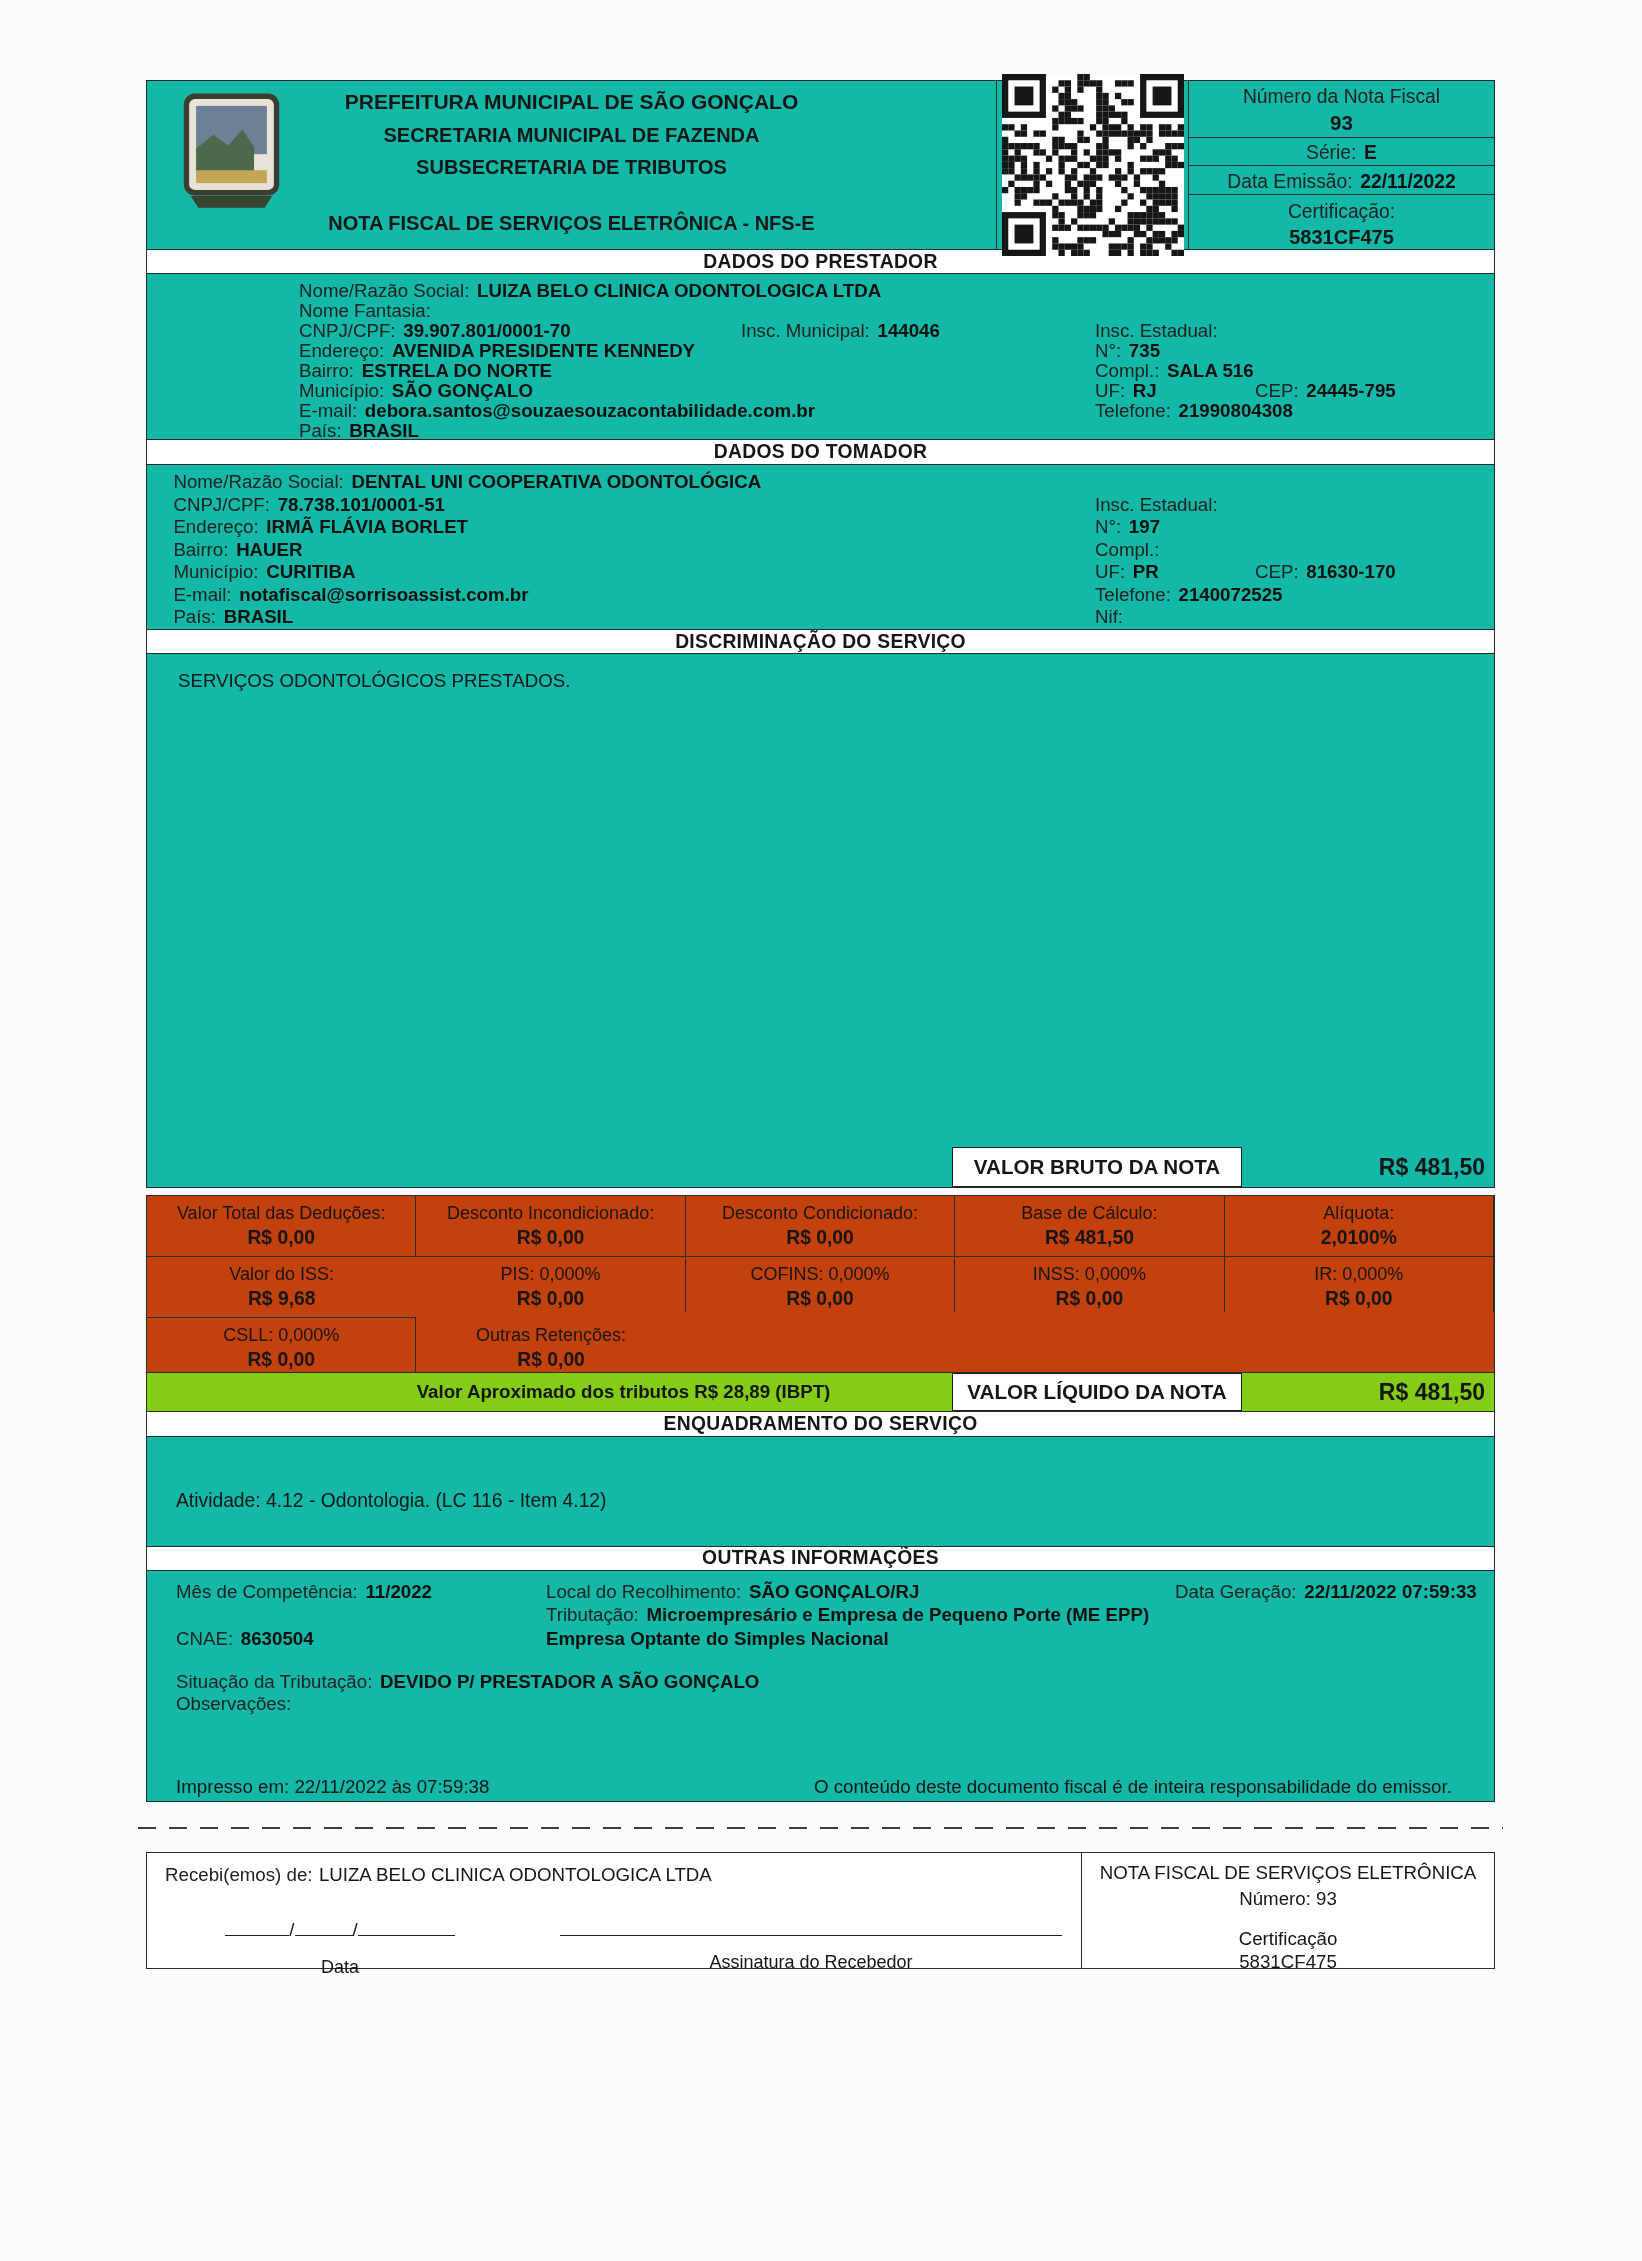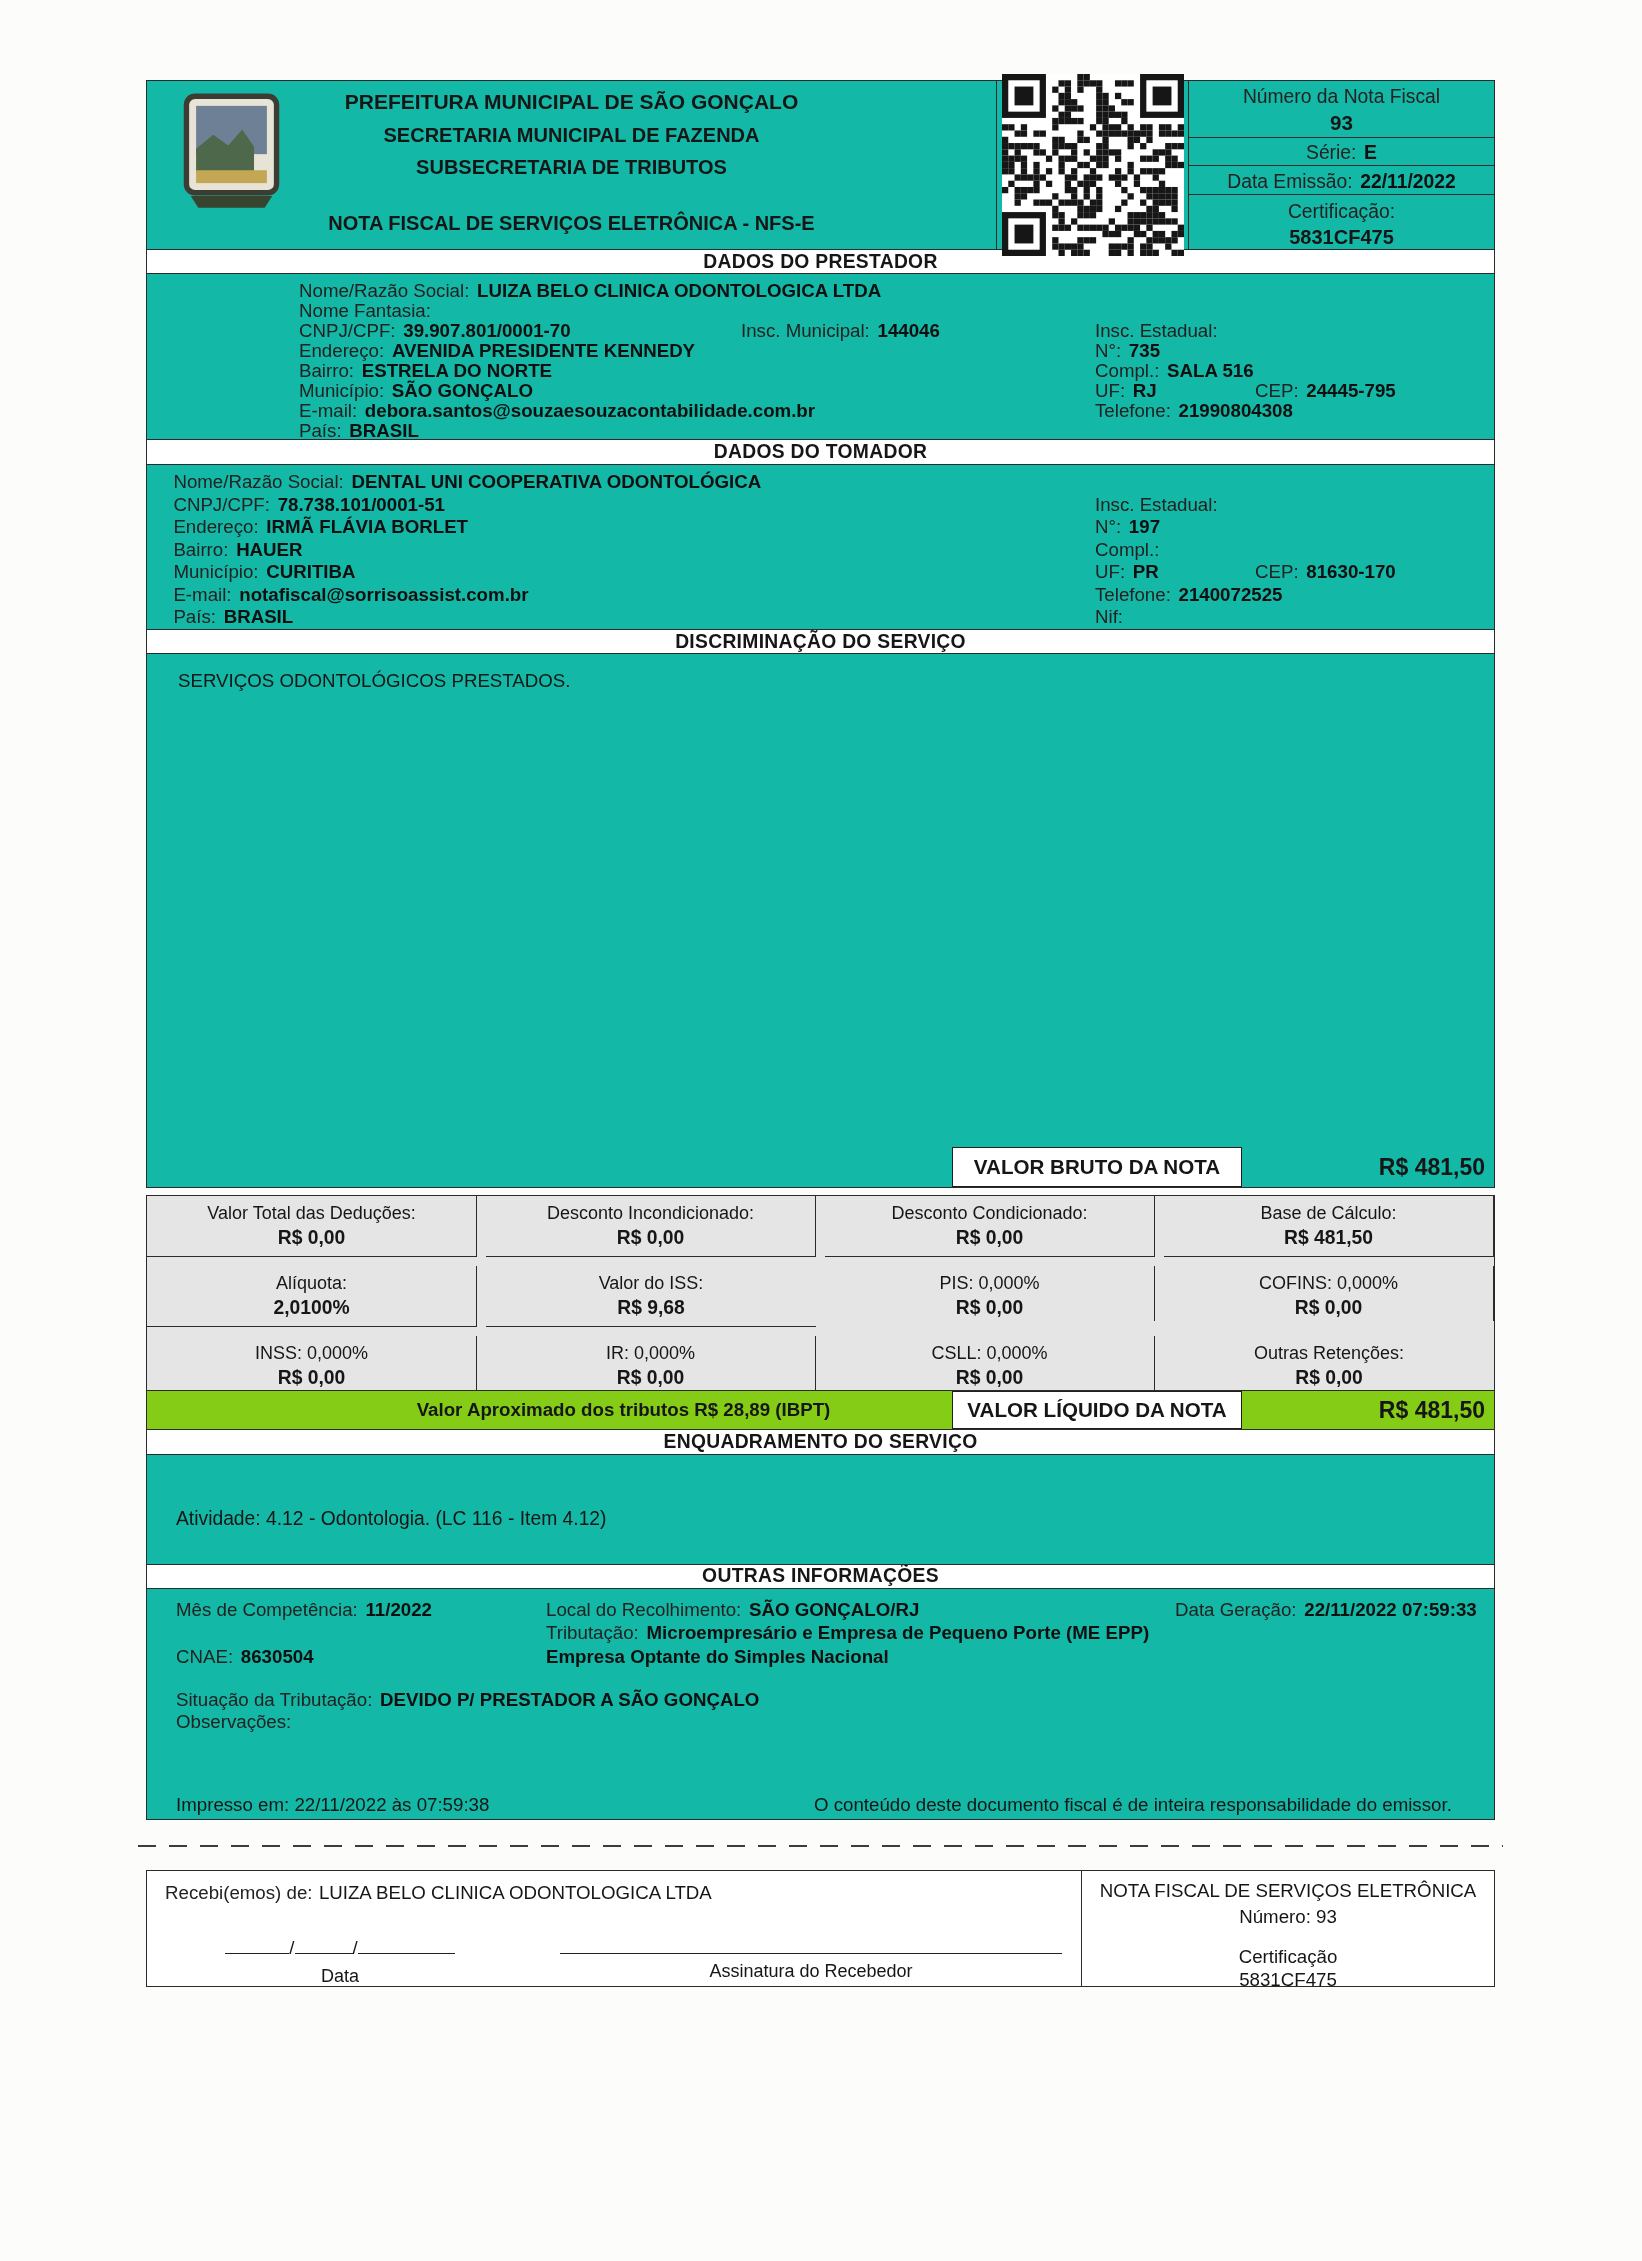--- a/index.html
+++ b/index.html
@@ -52,21 +52,21 @@
 
   
   .service-section { height:535px; display:flex; flex-direction:column; }
   .service-desc { padding:15.5px 0 0 31px; font-size:18.7px; }
   .bruto-row { margin-top:auto; display:flex; height:40px; align-items:stretch; }
   .bruto-spacer { width:805px; }
   .total-cell { width:290px; border:1.9px solid #1f1f1f; display:flex; align-items:center; justify-content:center; font-weight:700; font-size:20.6px; background:#fff; }
   .total-val { flex:1; display:flex; align-items:center; justify-content:flex-end; padding-right:9px; font-weight:700; font-size:23px; }
 
   
-  .tax-table { margin-top:6.4px !important; border:1.3px solid #2b2b2b; background:#e5e5e5; display:grid; grid-template-columns:repeat(4,1fr);gap:9px; }
+  .tax-table { margin-top:6.4px !important; border:1.3px solid #2b2b2b; background:#c2410c; display:grid; grid-template-columns:repeat(5,1fr); }
   .tax-cell { border-right:1.3px solid #2b2b2b; border-bottom:1.3px solid #2b2b2b; text-align:center; padding-top:7.7px; }
   .tax-cell:nth-child(6n) { border-right:none; }
   .tax-cell.r2 { border-bottom:none; }
   .tax-cell .tl { font-size:18px; }
   .tax-cell .tv { font-weight:700; font-size:19.3px; margin-top:2.6px; }
   .tax-cell.r1 { height:61px; }
   .tax-cell.r2 { height:55px; }
 
   .liquid-row { height:40px; border:1.3px solid #2b2b2b; background:#84cc16; display:flex; align-items:stretch; }
   .aprox { width:805px; display:flex; align-items:center; justify-content:center; padding-left:148px; font-weight:700; font-size:18.7px; }
@@ -80,21 +80,21 @@
   
   .tear { margin-top:24.5px !important; height:2.6px; margin-left:-7.7px; width:calc(100% + 15.5px);
           background:repeating-linear-gradient(90deg,#3c3c3c 0 18px,transparent 18px 31px); }
   .stub-section { margin-top:23px !important; height:117px; border:1.3px solid #2b2b2b; background:#fff; display:flex; font-size:18.7px; }
   .stub-left { width:935px; border-right:1.3px solid #2b2b2b; position:relative; padding:10.3px 0 0 18px; }
   .stub-left .l2 { margin-top:5.2px; }
   .sig-row { position:absolute; left:0; right:0; bottom:6.4px; height:45px; }
   .sig-date { position:absolute; left:64px; top:0; width:258px; text-align:center; }
   .sig-seg { display:inline-block; border-bottom:1.3px solid #222; height:19.3px; }
   .seg1 { width:64px; } .seg2 { width:58px; } .seg3 { width:97px; }
-  .sig-caption { margin-top:7px; font-size:18px; }
+  .sig-caption { margin-top:16px; font-size:18px; }
   .sig-assin { position:absolute; left:413px; top:0; width:502px; text-align:center; }
   .sig-line { border-bottom:1.3px solid #222; height:19.3px; }
   .stub-right { flex:1; text-align:center; padding-top:9px; }
   .stub-right .rt2 { margin-top:3.9px; }
   .stub-right .rt3 { margin-top:18px; }
   .stub-right .rt4 { margin-top:1.3px; }
 </style>
 </head>
 <body>
 

